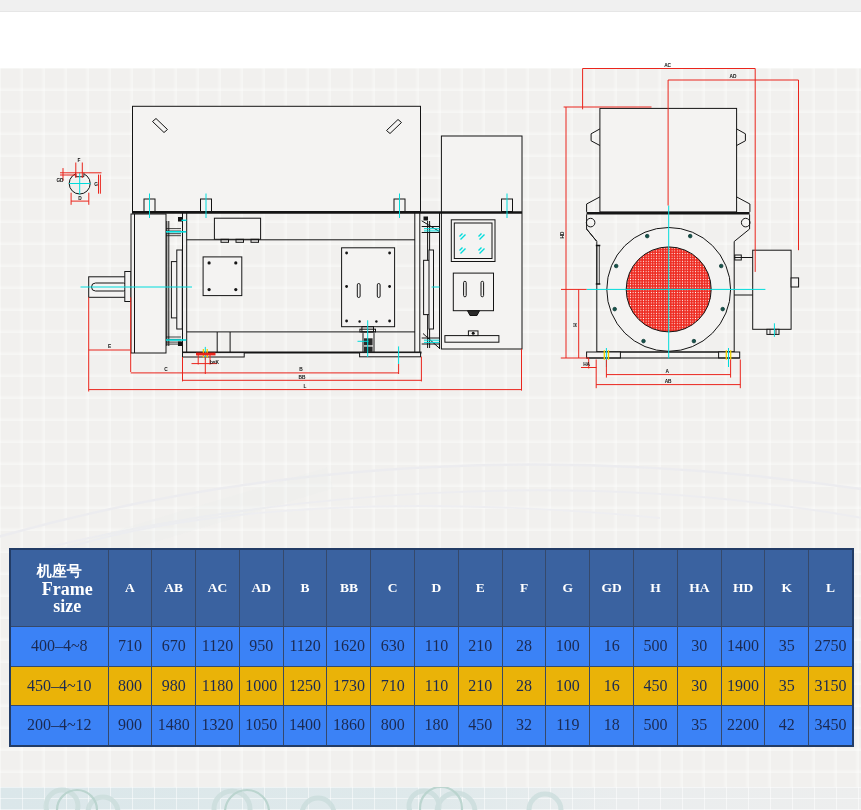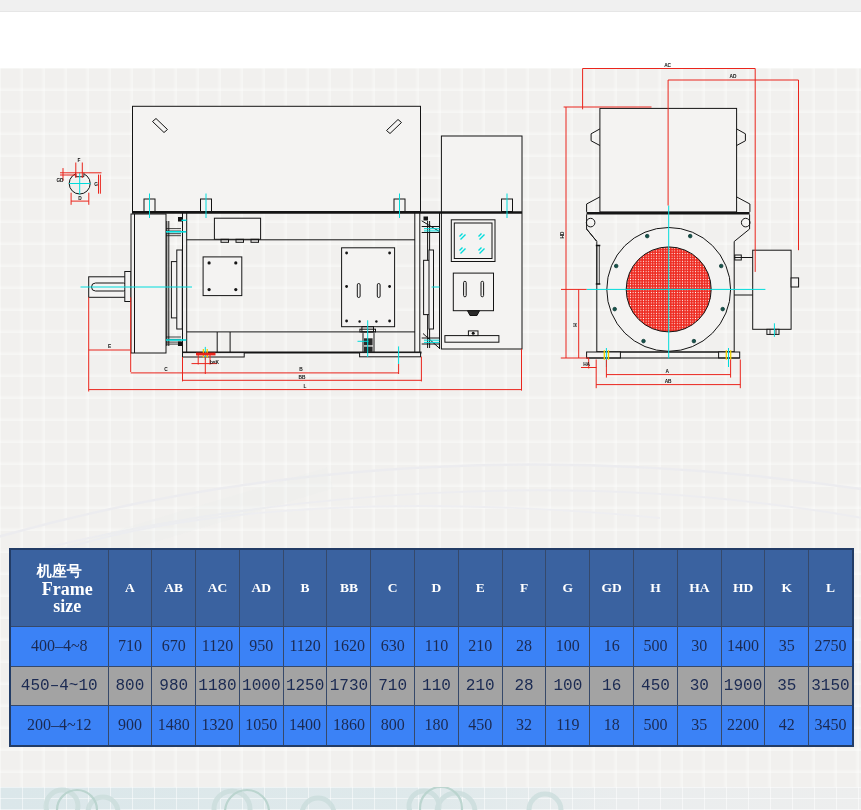--- a/index.html
+++ b/index.html
@@ -10,21 +10,21 @@
 background-image:linear-gradient(to right,rgba(255,255,255,.38) 1px,transparent 1px,transparent 19px,rgba(255,255,255,.38) 22px),linear-gradient(to bottom,rgba(255,255,255,.38) 1px,transparent 1px,transparent 19px,rgba(255,255,255,.38) 22px);
 background-size:22px 22px;}
 #bottomstrip{position:absolute;left:0;top:787px;width:861px;height:23px;
 background-image:linear-gradient(to right,rgba(255,255,255,.5) 1px,transparent 1px),linear-gradient(to bottom,rgba(255,255,255,.5) 1px,transparent 1px),linear-gradient(to right,#dbe7ea 0%,#dfe9eb 50%,#eaedee 72%,#edeeee 100%);
 background-size:22px 11px,22px 11px,100% 100%;overflow:hidden;}
 table{border-collapse:collapse;table-layout:fixed;position:absolute;left:9px;top:548px;width:843px;font-family:"Liberation Serif",serif;border-radius:16px;}
 td,th{border:1.5px solid #36496a;text-align:center;vertical-align:middle;padding:0;overflow:hidden;}
 th{background:#3a62a0;color:#ffffff;font-size:13.5px;font-weight:bold;height:76px;}
 td{font-size:16px;color:#1b2a52;height:38.5px;}
 tr.odd td{background:#3b82f6;}
-tr.even td{background:#a3a3a3;font-family:Liberation Mono, monospace;}
+tr.even td{background:#eab308;}
 table{border:2px solid #223c66;}
 .fs1{font-size:15px;display:block;line-height:19px;}
 .fs2{font-size:18px;display:block;line-height:17px;margin-left:16px;}
 </style>
 </head>
 <body>
 
 <div id="topbar"></div>
 
 <div id="gridbg"></div>

